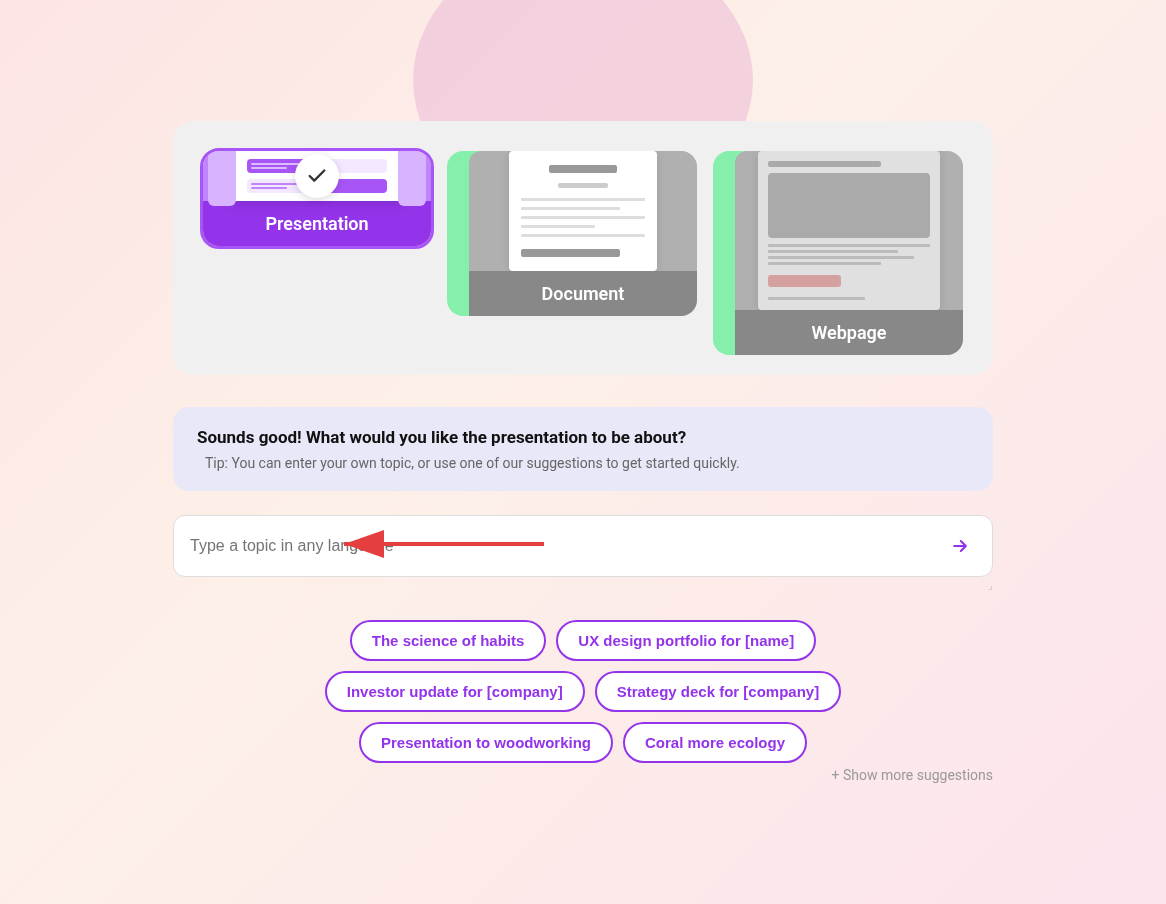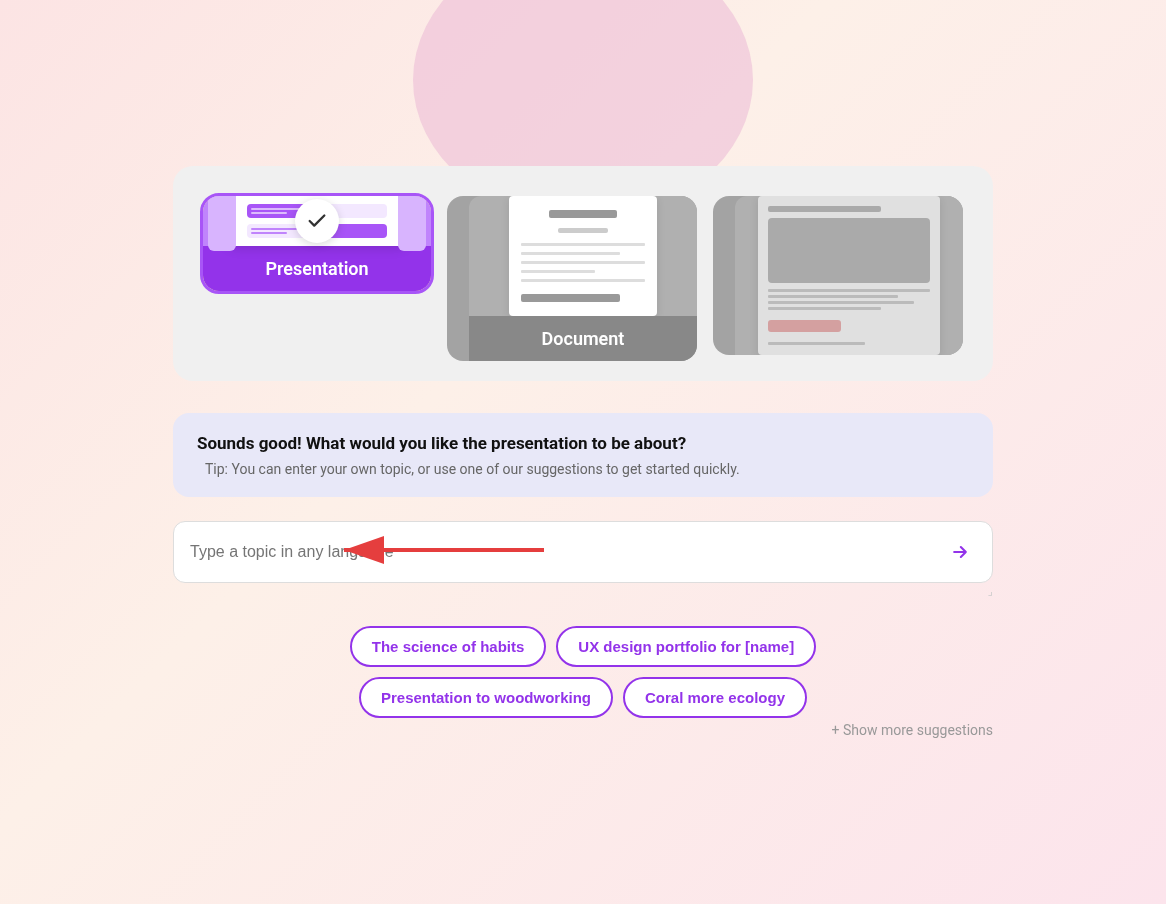--- a/index.html
+++ b/index.html
@@ -46,21 +46,21 @@
       cursor: pointer;
       flex: 1;
     }
 
     .type-option.selected {
       background: #fde047;
       outline: 3px solid #a855f7;
     }
 
     .type-option.unselected {
-      background: #a3a3a3;
+      background: #86efac;
       padding-left: 22px;
     }
 
     
     .presentation-preview {
       background: #c084fc;
       border-radius: 12px 12px 0 0;
       position: relative;
       width: 100%;
       height: 100%;
@@ -507,20 +507,21 @@
           <div class="web-body-lines">
             <div class="web-line"></div>
             <div class="web-line" style="width:80%"></div>
             <div class="web-line" style="width:90%"></div>
             <div class="web-line" style="width:70%"></div>
           </div>
           <div class="web-btn"></div>
           <div class="web-sub-line" style="width:60%;margin-top:4px"></div>
         </div>
       </div>
+      <div class="type-label unselected-label">Webpage</div>
     </div>
 
   </div>
 
   <div class="blob"></div>
 
   <div class="chat-bubble">
     <div class="chat-question">Sounds good! What would you like the presentation to be about?</div>
     <div class="chat-tip">Tip: You can enter your own topic, or use one of our suggestions to get started quickly.</div>
   </div>
@@ -549,20 +550,24 @@
       <span>⌟</span>
     </div>
   </div>
 
   <div class="suggestions">
     <div class="suggestion-row">
       <button class="suggestion-chip">The science of habits</button>
       <button class="suggestion-chip">UX design portfolio for [name]</button>
     </div>
     <div class="suggestion-row">
+      <button class="suggestion-chip">Investor update for [company]</button>
+      <button class="suggestion-chip">Strategy deck for [company]</button>
+    </div>
+    <div class="suggestion-row">
       <button class="suggestion-chip">Presentation to woodworking</button>
       <button class="suggestion-chip">Coral more ecology</button>
     </div>
   </div>
 
   <div class="show-more">+ Show more suggestions</div>
 
 </div>
 
 </body></html>

